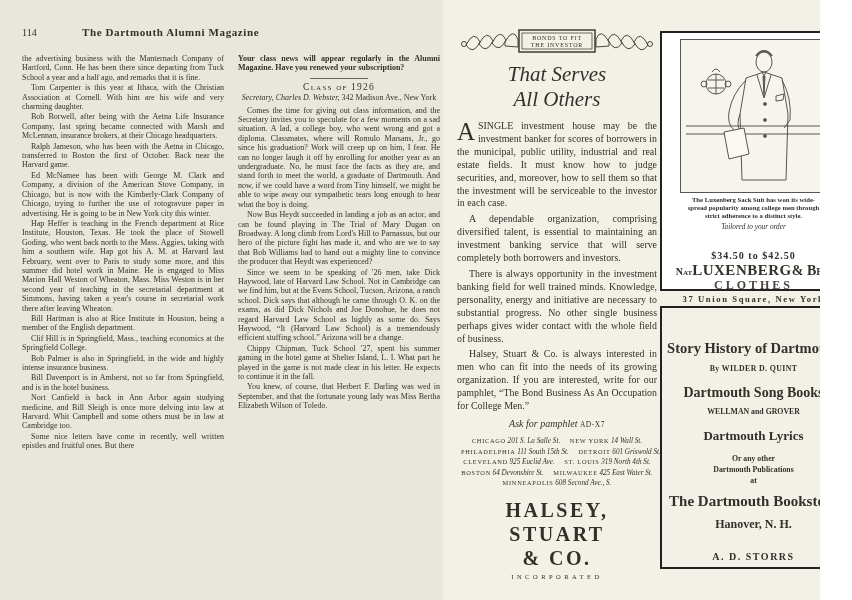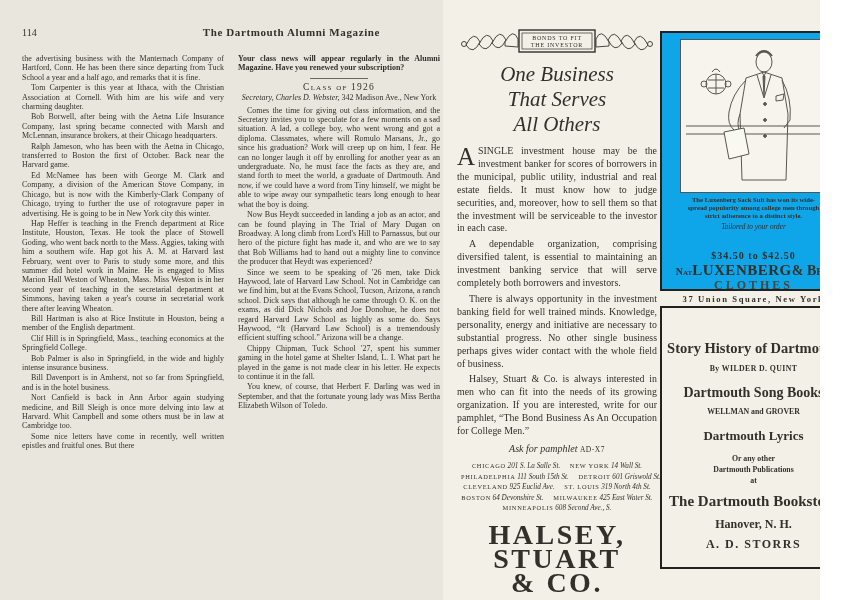--- a/index.html
+++ b/index.html
@@ -7,21 +7,21 @@
     position:relative; width:820px; height:600px;
     background:#e9e7dd; overflow:hidden;
     font-family:"Liberation Serif", serif; color:#33302a;
   }
   #right-page { position:absolute; left:443px; top:0; width:409px; height:600px; background:#f3f1e7; }
 
   
   .mag { position:absolute; left:22px; top:26px; width:418px; }
   .mag-header { display:flex; align-items:baseline; }
   .mag-pageno { font-size:10px; width:60px; }
-  .mag-title { flex:1; text-align:right; font-weight:bold; font-size:11px; letter-spacing:0.6px; padding-right:60px; }
+  .mag-title { flex:1; text-align:left; font-weight:bold; font-size:11px; letter-spacing:0.6px; padding-right:60px; }
   .mag-cols { display:flex; gap:14px; margin-top:16px; }
   .mag-col { width:202px; font-size:8px; line-height:9.4px; text-align:justify; }
   .mag-col p { margin:0 0 1px 0; text-indent:9px; }
   .mag-col p.noindent { text-indent:0; }
   .notice { font-weight:bold; }
   .mini-rule { width:58px; border:0; border-top:1px solid #6a665e; margin:5px auto 4px; }
   .class-head { text-align:center; font-variant:small-caps; font-size:9.5px; letter-spacing:1.2px; text-indent:0 !important; margin-bottom:1px !important; }
   .sec-line { text-align:center; text-indent:0 !important; margin-bottom:3px !important; }
   .sec-line .it { font-style:italic; }
 
@@ -33,27 +33,27 @@
   .ad-body p { margin:0 0 3px; text-indent:12px; }
   .ad-body p.dropcap { text-indent:0; }
   .dropcap::first-letter { float:left; font-size:25px; line-height:21px; padding:1px 3px 0 0; }
   .ask { text-align:center; font-style:italic; font-size:10px; margin:5px 0 7px; }
   .ask .code { font-style:normal; font-size:7.5px; letter-spacing:0.5px; }
   .offices { text-align:center; }
   .office-line { font-size:6.4px; line-height:9.6px; white-space:nowrap; }
   .office-line .seg { margin:0 4px; }
   .office-line .city { letter-spacing:0.7px; }
   .office-line .addr { font-style:italic; font-size:7.2px; }
-  .company { text-align:center; font-weight:bold; font-size:28px; letter-spacing:2.5px; line-height:24px; margin-top:9px; }
+  .company { text-align:center; font-weight:bold; font-size:20px; letter-spacing:2.5px; line-height:24px; margin-top:9px; }
   .inc { text-align:center; font-size:6.5px; letter-spacing:3.5px; margin-top:3px; }
 
   
   .luxad {
     position:absolute; left:660px; top:31px; width:187px; height:260px;
-    border:2px solid #23211d; background:#0ea5e9; box-sizing:border-box;
+    border:2px solid #23211d; background:#ffffff; box-sizing:border-box;
     padding:5px 8px; text-align:center;
   }
   .lux-frame { border:1px solid #555; width:146px; height:152px; margin:1px auto 3px; background:#f6f4ec; }
   .lux-caption { font-size:6.7px; font-weight:bold; line-height:7.8px; width:136px; margin:0 auto; text-align:center; }
   .tailored { font-style:italic; font-size:7.3px; margin-top:3px; }
   .price { font-weight:bold; font-size:10px; letter-spacing:1px;margin-top:19px; }
   .brand { margin-top:1px; line-height:15px; white-space:nowrap; }
   .brand .pre { font-variant:small-caps; font-size:10px; font-weight:bold; }
   .brand .main { font-size:15px; font-weight:bold; letter-spacing:0.5px; }
   .brand .suf { font-variant:small-caps; font-size:14px; font-weight:bold; }
@@ -67,21 +67,21 @@
     text-align:center; padding-top:32px;
   }
   .book-title { font-weight:bold; font-size:14.5px; }
   .by { font-weight:bold; font-size:7.8px; letter-spacing:0.4px; margin:7px 0 12px; }
   .song { font-weight:bold; font-size:14px; }
   .well { font-weight:bold; font-size:7.8px; margin:6px 0 12px; }
   .lyr { font-weight:bold; font-size:13px; margin-bottom:9px; }
   .small-b { font-weight:bold; font-size:7.8px; line-height:11px; }
   .store { font-weight:bold; font-size:15px; margin-top:7px; }
   .hanover { font-weight:bold; font-size:12px; margin-top:7px; }
-  .storrs { font-size:12px; letter-spacing:1.5px; margin-top:5px; font-weight:bold; }
+  .storrs { font-size:10px; letter-spacing:1.5px; margin-top:19px; font-weight:bold; }
 </style>
 </head>
 <body>
 
 <div id="screen">
   <div id="right-page"></div>
 
   <div class="mag">
     <div class="mag-header">
       <span class="mag-pageno">114</span>
@@ -129,21 +129,20 @@
         <path d="M176,20 q-8,-16 -14,-3 q7,14 14,3 Z"></path>
         <path d="M163,19 q-8,-16 -14,-3 q7,14 14,3 Z"></path>
         <path d="M150,18 q-8,-15 -13,-3 l0,8 l13,-1 Z"></path>
       </g>
       <rect x="60" y="6" width="76" height="22" fill="#f3f1e7" stroke="#33302a" stroke-width="1.4"></rect>
       <rect x="63" y="9" width="70" height="16" fill="none" stroke="#33302a" stroke-width="0.7"></rect>
       <text x="98" y="16" text-anchor="middle" font-size="6" letter-spacing="0.8" fill="#33302a" font-family="Liberation Serif, serif">BONDS TO FIT</text>
       <text x="98" y="23" text-anchor="middle" font-size="6" letter-spacing="0.8" fill="#33302a" font-family="Liberation Serif, serif">THE INVESTOR</text>
     </svg>
     <div class="ad-title">
-      <div>One Business</div>
       <div>That Serves</div>
       <div>All Others</div>
     </div>
     <div class="ad-body">
       <p class="dropcap">A SINGLE investment house may be the investment banker for scores of borrowers in the municipal, public utility, industrial and real estate fields.  It must know how to judge securities, and, moreover, how to sell them so that the investment will be serviceable to the investor in each case.</p>
       <p>A dependable organization, comprising diversified talent, is essential to maintaining an investment banking service that will serve completely both borrowers and investors.</p>
       <p>There is always opportunity in the investment banking field for well trained minds. Knowledge, personality, energy and initiative are necessary to substantial progress. No other single business perhaps gives wider contact with the whole field of business.</p>
       <p>Halsey, Stuart &amp; Co. is always interested in men who can fit into the needs of its growing organization.  If you are interested, write for our pamphlet, “The Bond Business As An Occupation for College Men.”</p>
     </div>
     <div class="ask">

